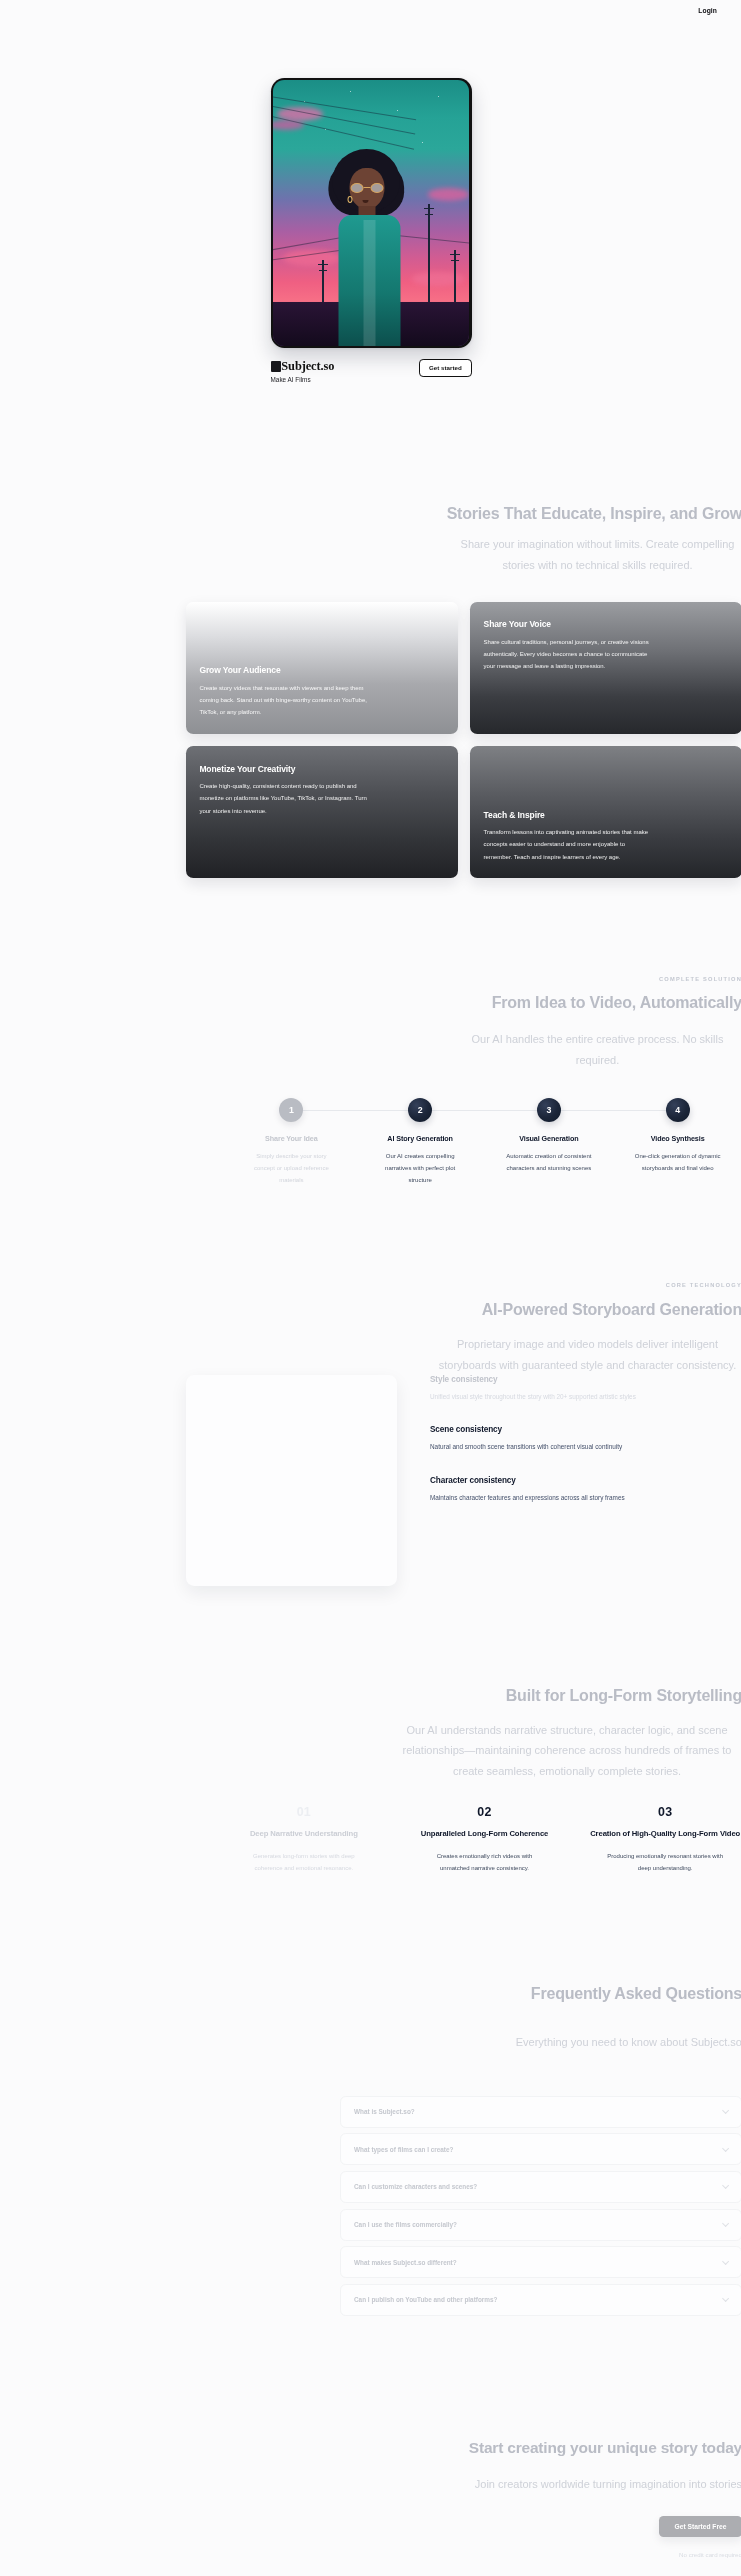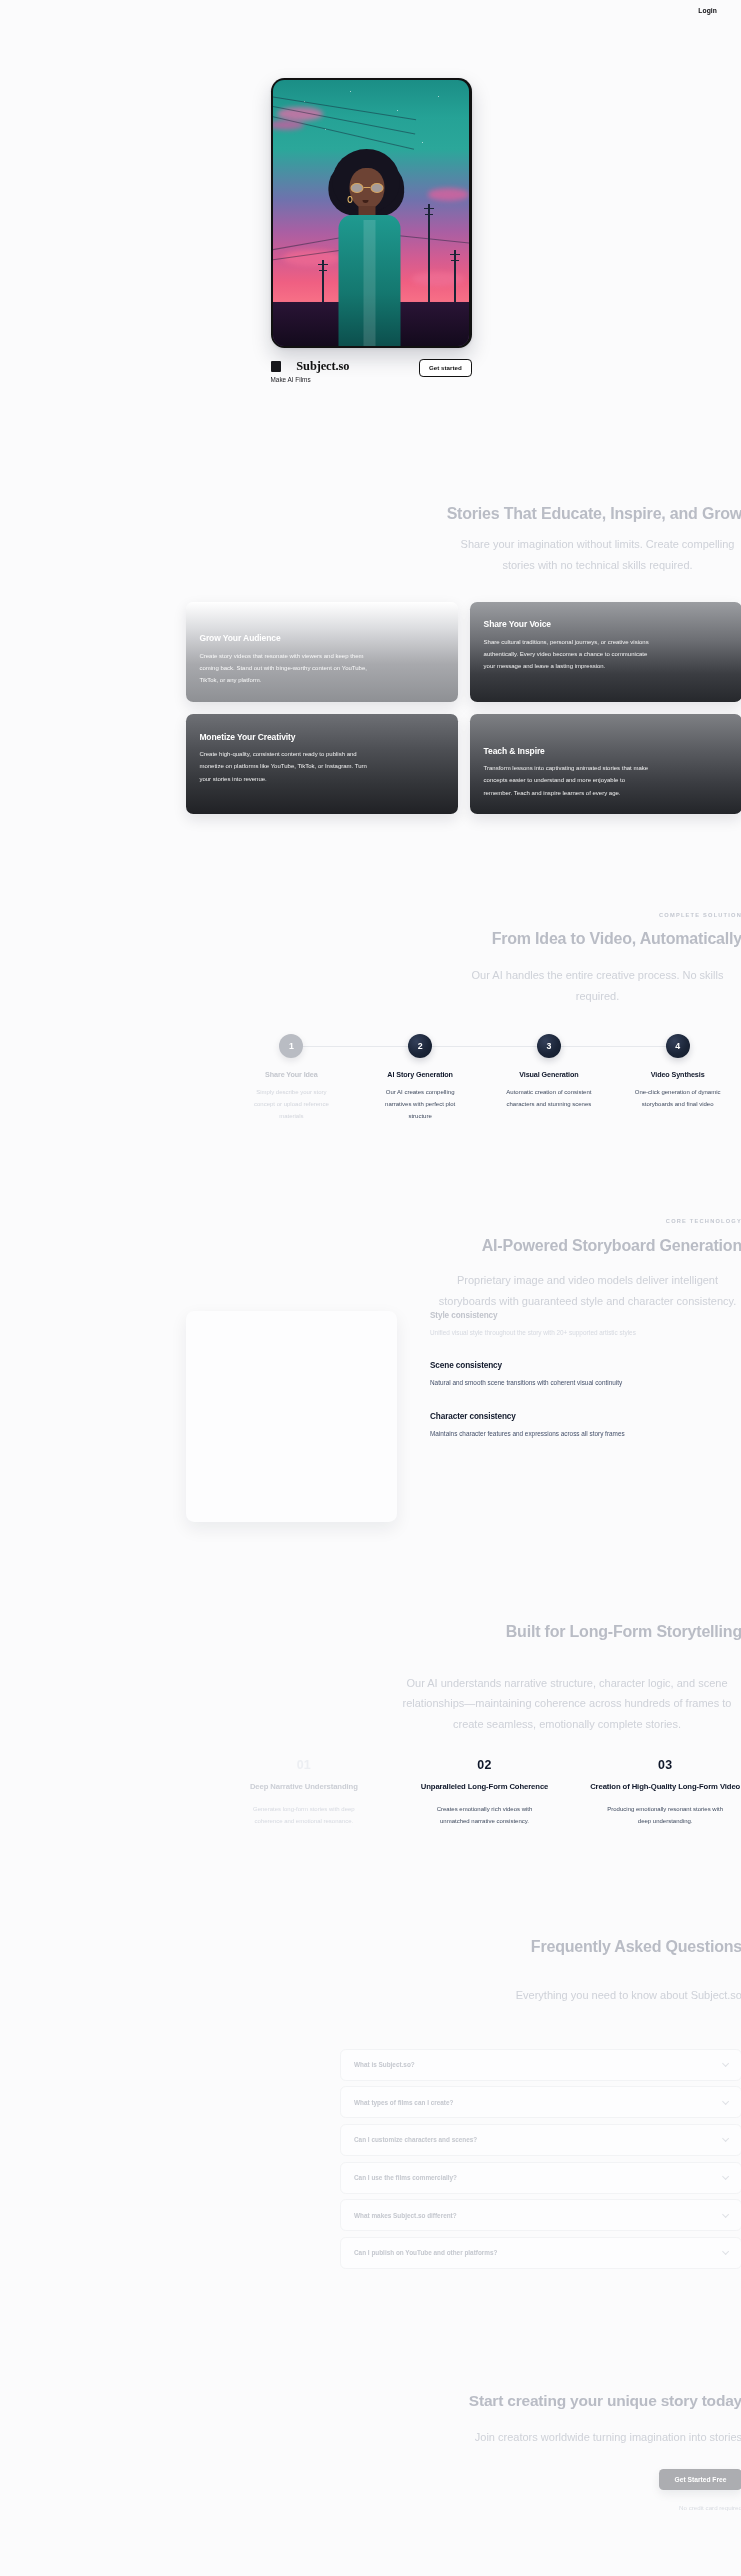--- a/index.html
+++ b/index.html
@@ -47,42 +47,42 @@
   .bridge{position:absolute;left:14.4px;top:4.6px;width:6.2px;height:1px;background:#d7a55f;}
   .mouth{position:absolute;left:43px;top:60px;width:6.2px;height:3.1px;border-radius:0 0 4.1px 4.1px;background:#3f2018;}
   .neck{position:absolute;left:39px;top:66px;width:16.5px;height:13.4px;background:#60392c;}
   .body{position:absolute;left:18.5px;top:75px;width:62px;height:131px;background:linear-gradient(180deg,#1f9a90 0%,#14776f 60%,#0c4f4d 100%);border-radius:13.4px 13.4px 0 0;}
   .body:after{content:"";position:absolute;left:25px;top:5.2px;width:12.4px;height:126px;background:rgba(255,255,255,.14);}
   .earring{position:absolute;left:28px;top:56px;width:5.2px;height:7.2px;border:1px solid #e2b768;border-radius:50%;}
   .star{position:absolute;width:1px;height:1px;background:rgba(255,255,255,.8);border-radius:50%;}
 
   .brandrow{width:201px;margin-top:11.3px;display:flex;align-items:flex-start;justify-content:space-between;}
   .brand-left{display:flex;flex-direction:column;gap:2.1px;}
-  .brand-top{display:flex;align-items:center;gap:15px;}
+  .brand-top{display:flex;align-items:center;gap:0;}
   .brand-mark{width:10.8px;height:10.8px;background:#17171b;border-radius:1px;}
   .brand-name{font-family:"Liberation Serif",serif;font-size:12.4px;font-weight:700;color:#111;letter-spacing:-0.1px;}
   .brand-tag{font-size:6.4px;color:#1b1b20;}
   .btn-outline{
     border:0.5px solid #111;background:#fff;border-radius:4.1px;
     padding:4.6px 8.8px;font-size:6.2px;font-weight:700;color:#111;cursor:pointer;
   }
 
   
   .section{width:742px;display:flex;flex-direction:column;align-items:flex-end;}
   .eyebrow{font-size:5.7px;font-weight:700;letter-spacing:1.2px;color:#c3c7d0;text-transform:uppercase;}
   .h2{font-size:16px;font-weight:700;color:#b9bcc5;letter-spacing:-0.2px;text-align:center;}
   .sub{font-size:11px;color:#ced1d8;text-align:center;line-height:1.85;max-width:289px;}
 
   
   .stories{padding-top:122px;}
   .stories .h2{font-size:16px;}
   .stories .sub{margin-top:11.3px;}
   .cards{margin-top:27px;width:556px;display:grid;grid-template-columns:1fr 1fr;gap:12.4px;}
   .card{
-    height:100px;border-radius:7.2px;padding:0 13.4px 15.5px 13.4px;
+    height:132px;border-radius:7.2px;padding:0 13.4px 15.5px 13.4px;
     display:flex;flex-direction:column;justify-content:flex-end;
     color:#fff;position:relative;overflow:hidden;
     box-shadow:0 5.2px 13.4px rgba(15,23,42,.10);
   }
   .card.c1{background:linear-gradient(180deg,#ffffff 0%,#dcdde0 26%,#a8a9ad 62%,#8e9094 100%);}
   .card.c2{background:linear-gradient(180deg,#9b9da1 0%,#6d6f74 38%,#3b3d42 72%,#26282c 100%);}
   .card.c3{background:linear-gradient(180deg,#7e8084 0%,#5a5c61 36%,#3a3c41 70%,#232529 100%);}
   .card.c4{background:linear-gradient(180deg,#6e7075 0%,#4d4f54 36%,#333539 70%,#202125 100%);}
   .card.c2,.card.c4{justify-content:flex-start;padding-top:17.5px;}
   .card h3{font-size:8.5px;font-weight:700;margin-bottom:6.2px;letter-spacing:-0.1px;}
@@ -118,21 +118,21 @@
   }
   .feat{margin-bottom:21.6px;}
   .feat:last-child{margin-bottom:0;}
   .feat h4{font-size:8.2px;font-weight:700;color:#0f172a;letter-spacing:-0.1px;}
   .feat h4.muted{color:#c1c4cc;}
   .feat p{margin-top:7.2px;font-size:6.4px;line-height:1.95;color:#44506a;max-width:216px;}
   .feat p.muted{color:#d6d9e0;}
 
   
   .longform{padding-top:101px;}
-  .longform .sub{margin-top:32px;max-width:350px;}
+  .longform .sub{margin-top:15px;max-width:350px;}
   .lf-grid{margin-top:24px;width:515px;display:grid;grid-template-columns:repeat(3,1fr);gap:27px;}
   .lf{display:flex;flex-direction:column;align-items:center;text-align:center;}
   .lf .num{font-size:12.4px;font-weight:700;color:#0f172a;letter-spacing:0.3px;}
   .lf .num.muted{color:#eceef2;}
   .lf h4{margin-top:9.3px;font-size:7.7px;font-weight:700;color:#0f172a;line-height:1.45;letter-spacing:-0.1px;}
   .lf h4.muted{color:#cbced5;}
   .lf p{margin-top:10.3px;font-size:6px;line-height:2;color:#3f4a5e;max-width:116px;}
   .lf p.muted{color:#d6d9e0;}
 
   

